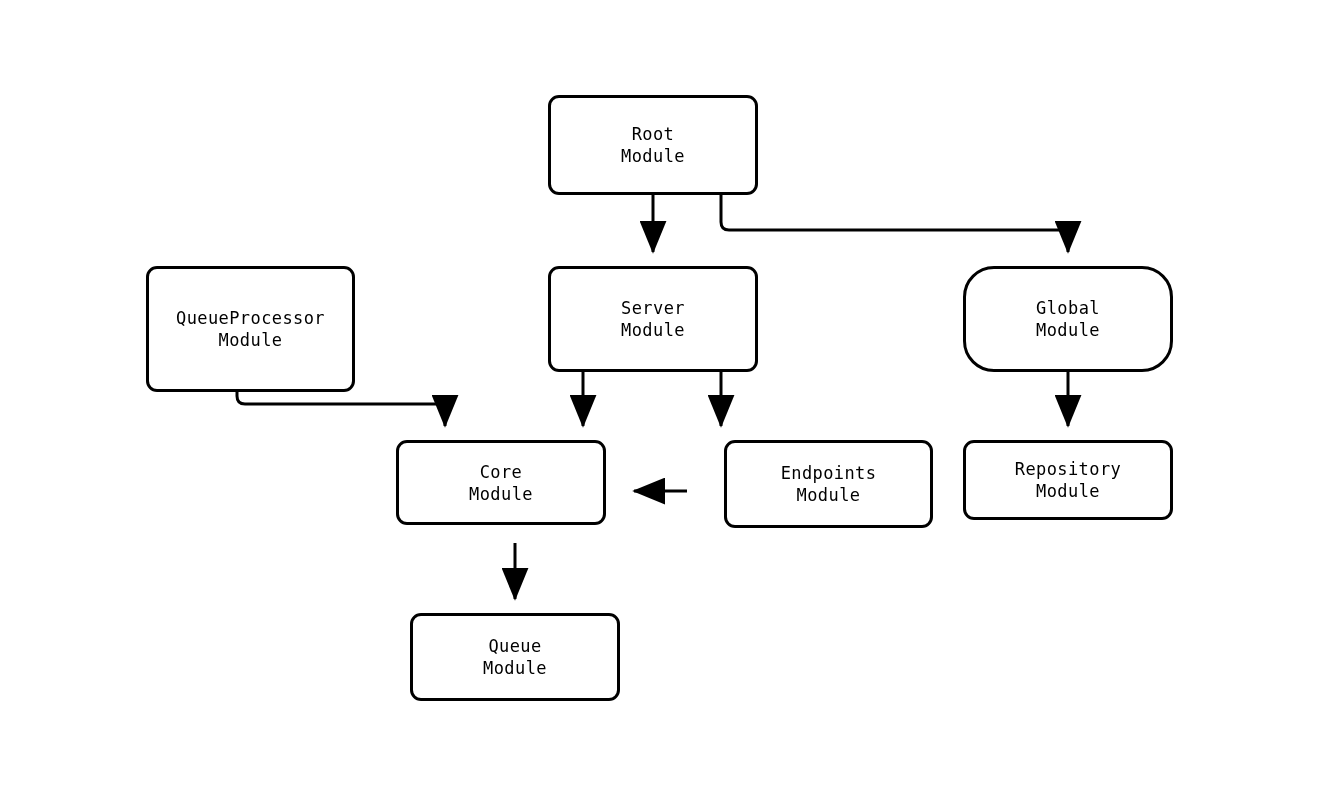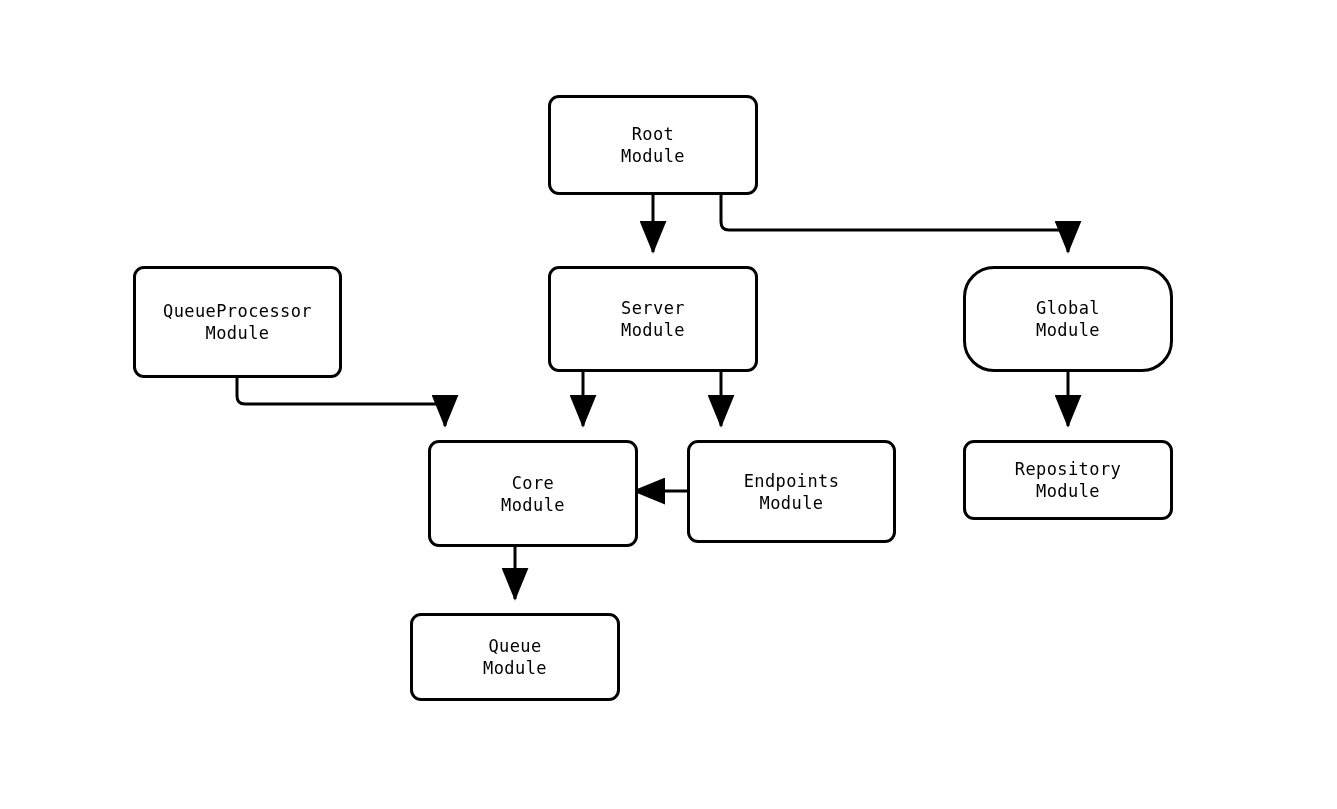--- a/index.html
+++ b/index.html
@@ -77,41 +77,41 @@
     <path d="M 515 543 L 515 599" fill="none" stroke="#000000" stroke-width="3" marker-end="url(#arrowhead)"></path>
 
     <path d="M 1068 372 L 1068 426" fill="none" stroke="#000000" stroke-width="3" marker-end="url(#arrowhead)"></path>
   </svg>
 
   <div class="node-box" style="left:548px; top:95px; width:210px; height:100px;">
     <div class="node-label-line">Root</div>
     <div class="node-label-line">Module</div>
   </div>
 
-  <div class="node-box" style="left:133px; top:266px; width:209px; height:112px;">
+  <div class="node-box" style="left:146px; top:266px; width:209px; height:126px;">
     <div class="node-label-line">QueueProcessor</div>
     <div class="node-label-line">Module</div>
   </div>
 
   <div class="node-box" style="left:548px; top:266px; width:210px; height:106px;">
     <div class="node-label-line">Server</div>
     <div class="node-label-line">Module</div>
   </div>
 
   <div class="node-box" style="left:963px; top:266px; width:210px; height:106px;border-radius:31px;">
     <div class="node-label-line">Global</div>
     <div class="node-label-line">Module</div>
   </div>
 
-  <div class="node-box" style="left:428px; top:440px; width:210px; height:107px;">
+  <div class="node-box" style="left:396px; top:440px; width:210px; height:85px;">
     <div class="node-label-line">Core</div>
     <div class="node-label-line">Module</div>
   </div>
 
-  <div class="node-box" style="left:687px; top:440px; width:209px; height:103px;">
+  <div class="node-box" style="left:724px; top:440px; width:209px; height:88px;">
     <div class="node-label-line">Endpoints</div>
     <div class="node-label-line">Module</div>
   </div>
 
   <div class="node-box" style="left:963px; top:440px; width:210px; height:80px;">
     <div class="node-label-line">Repository</div>
     <div class="node-label-line">Module</div>
   </div>
 
   <div class="node-box" style="left:410px; top:613px; width:210px; height:88px;">

